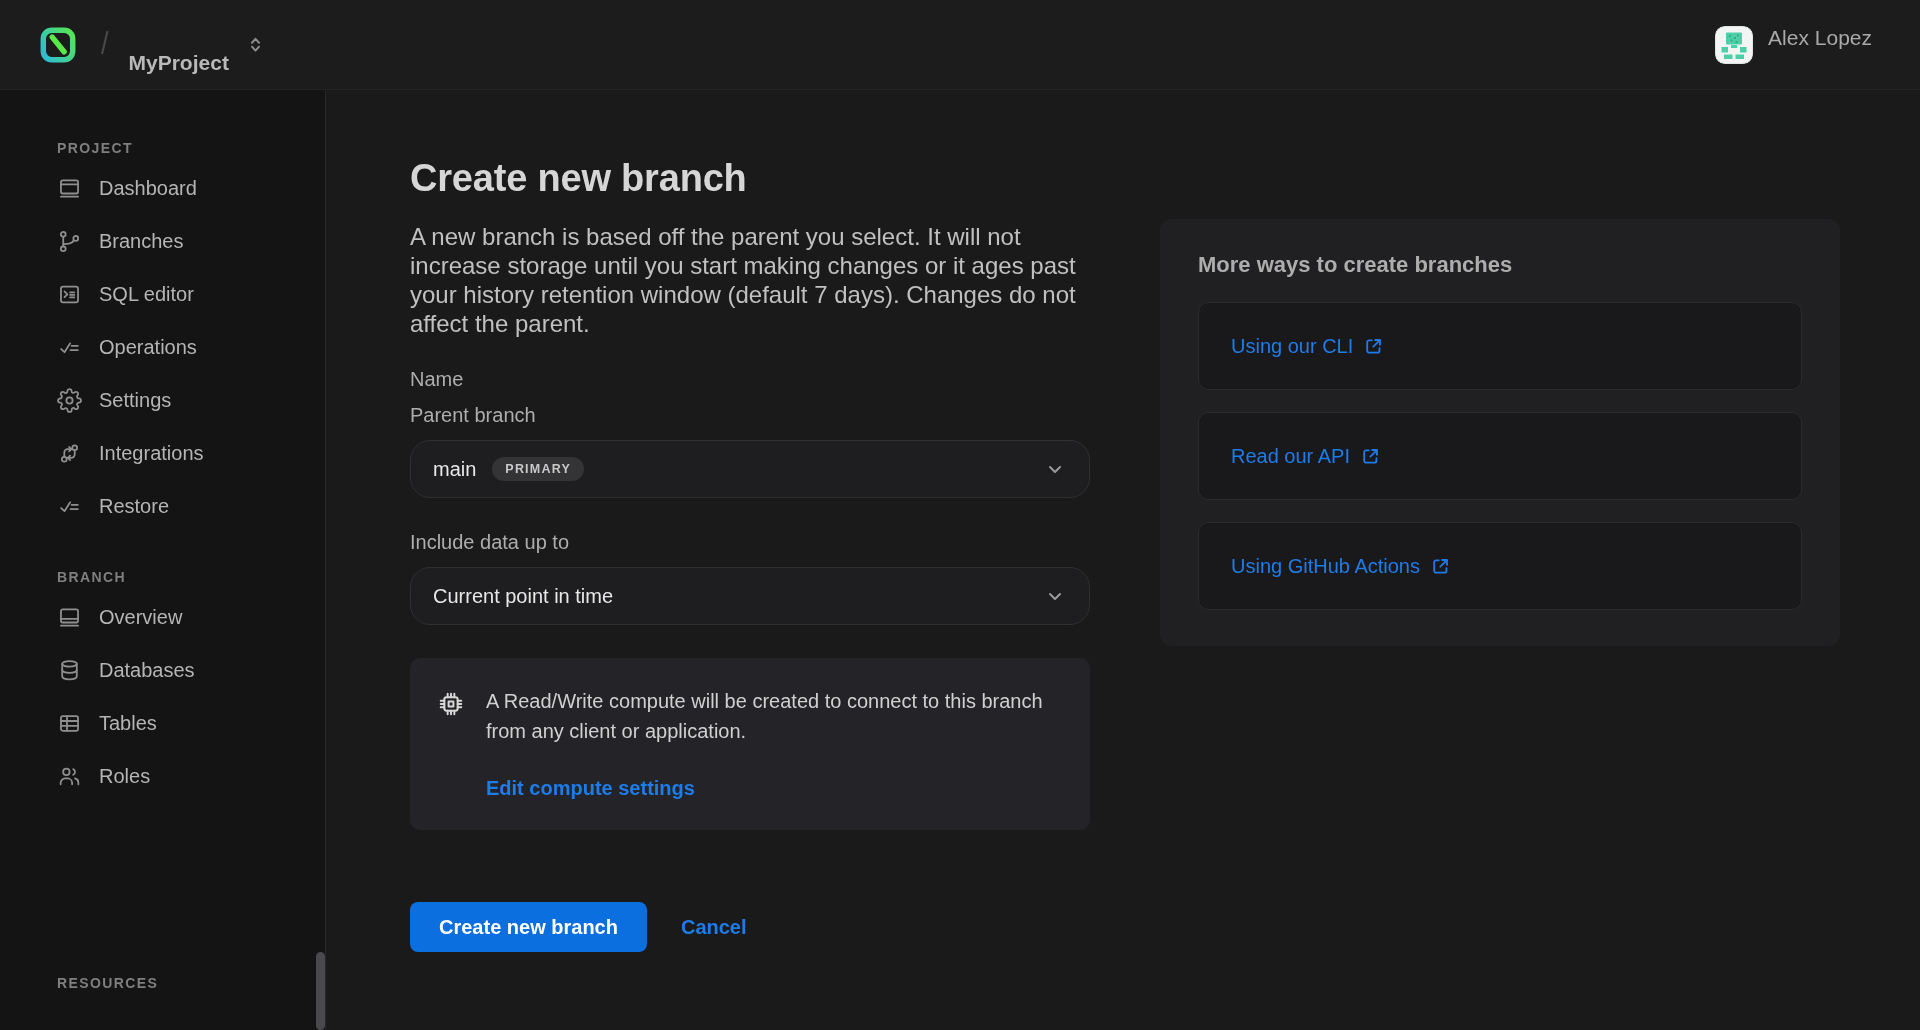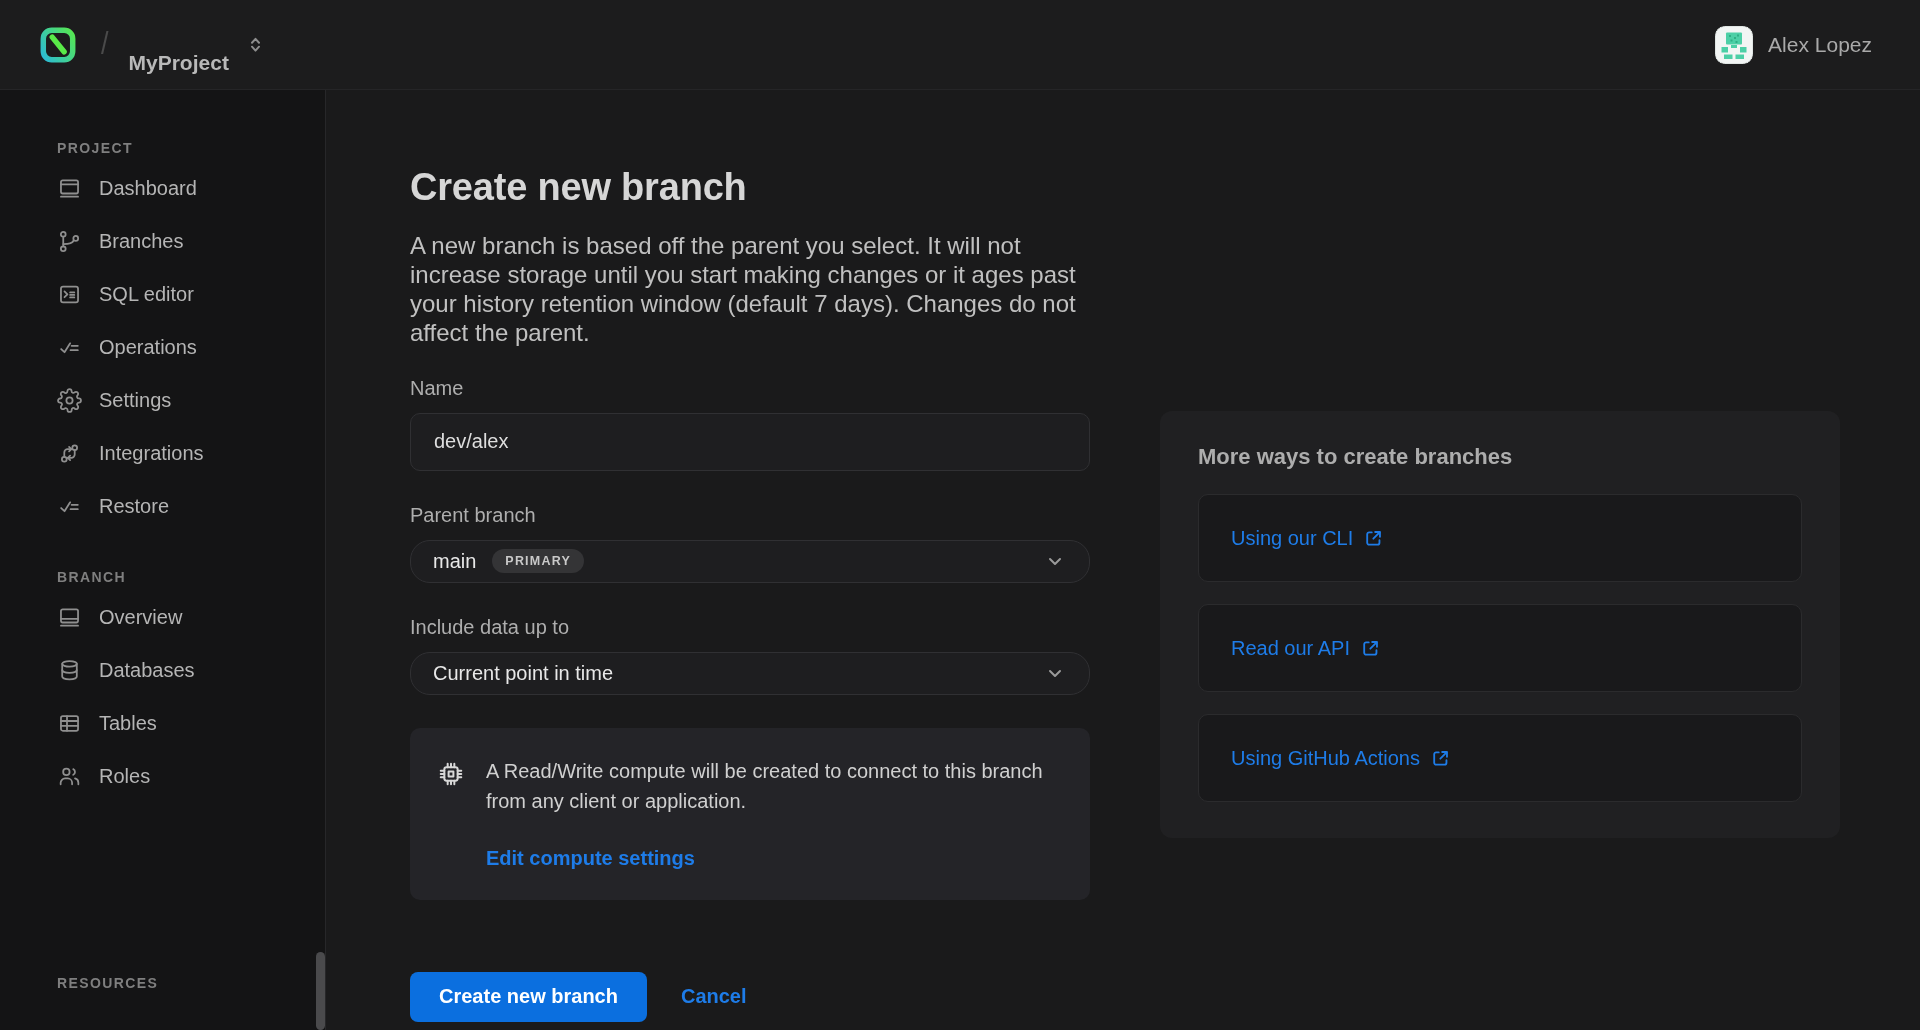--- a/index.html
+++ b/index.html
@@ -36,21 +36,21 @@
   .topbar{
     height:90px;display:flex;align-items:center;justify-content:space-between;
     background:var(--bg-header);border-bottom:1px solid #252527;
     padding:0 48px 0 37px;
   }
   .topbar-left{display:flex;align-items:center;}
   .logo-btn{display:flex;align-items:center;cursor:pointer;}
   .crumb-sep{color:#4a4a4a;font-size:27px;font-weight:300;margin:0 20px 0 22px;transform:scaleY(1.15);}
   .project-switcher{display:flex;align-items:center;cursor:pointer;}
   .project-name{font-size:21px;font-weight:600;color:#b9b9b9;margin-right:16px;margin-top:36px;}
-  .topbar-right{display:flex;align-items:center;}
+  .topbar-right{display:flex;align-items:flex-start;}
   .avatar{margin-right:15px;border-radius:9px;display:block;}
   .user-name{font-size:21px;color:#a9a9a9;}
   
   .body-row{display:flex;height:940px;}
   .sidebar{
     width:326px;flex:0 0 326px;background:var(--bg-sidebar);
     border-right:1px solid #272729;position:relative;
     padding:50px 0 0 57px;
   }
   .scroll-thumb{position:absolute;right:0;bottom:0;width:9px;height:78px;background:#4a4a4c;border-radius:5px;}
@@ -59,32 +59,32 @@
     margin:0 0 6px 0;
   }
   .nav-section{margin-bottom:36px;}
   .nav-section.push-down{margin-top:172px;}
   .nav-item{
     display:flex;align-items:center;height:53px;cursor:pointer;color:#b5b5b5;
   }
   .nav-item .icon{width:25px;height:25px;flex:0 0 25px;margin-right:17px;display:flex;align-items:center;justify-content:center;color:#8f8f8f;}
   .nav-item .nav-label{font-size:20px;}
   
-  .main{flex:1;padding:66px 0 0 84px;display:flex;align-items:center;}
+  .main{flex:1;padding:66px 0 0 84px;display:flex;align-items:flex-start;}
   .form-col{width:680px;flex:0 0 680px;}
   h1.page-title{font-size:38px;line-height:44px;font-weight:700;color:var(--text-bright);margin:0 0 22px 0;letter-spacing:-0.2px;}
   .desc{font-size:24px;line-height:29px;color:#c0c0c0;margin:0 0 30px 0;}
   .field-label{display:block;font-size:20px;color:var(--text-label);margin:0 0 13px 0;}
   .text-input{
     width:680px;height:58px;background:var(--bg-input);border:1px solid var(--border-input);
     border-radius:10px;color:#dedede;font-size:20px;padding:0 23px;outline:none;
     font-family:inherit;margin-bottom:33px;display:block;
   }
   .select{
-    width:680px;height:43px;background:var(--bg-input);border:1px solid var(--border-input);
+    width:680px;height:58px;background:var(--bg-input);border:1px solid var(--border-input);
     border-radius:20px;display:flex;align-items:center;padding:0 22px;cursor:pointer;
     margin-bottom:33px;
   }
   .select .select-value{font-size:20px;color:#e8e8e8;}
   .select .chevron{margin-left:auto;color:#9a9a9a;display:flex;}
   .badge{
     background:#343436;color:#c9c9c9;font-size:12.5px;font-weight:700;letter-spacing:1.2px;
     border-radius:999px;padding:6px 13px;margin-left:16px;line-height:1;
   }
   .info-card{
@@ -291,21 +291,20 @@
           <div class="nav-section-label">RESOURCES</div>
         </div>
       </nav>
 
     <main class="main">
       <div class="form-col">
         <h1 class="page-title">Create new branch</h1>
         <p class="desc">A new branch is based off the parent you select. It will not increase storage until you start making changes or it ages past your history retention window (default 7 days). Changes do not affect the parent.</p>
 
         <label class="field-label">Name</label>
-        <input class="text-input" type="text" value="dev/alex" style="">
 
         <label class="field-label">Parent branch</label>
         <div class="select">
           <span class="select-value">main</span>
           <span class="badge">PRIMARY</span>
           <span class="chevron">
             <svg width="24" height="24" viewBox="0 0 24 24" fill="none" stroke="currentColor" stroke-width="2" stroke-linecap="round" stroke-linejoin="round">
                 <polyline points="7,10 12,15 17,10"></polyline>
               </svg>
           </span>

